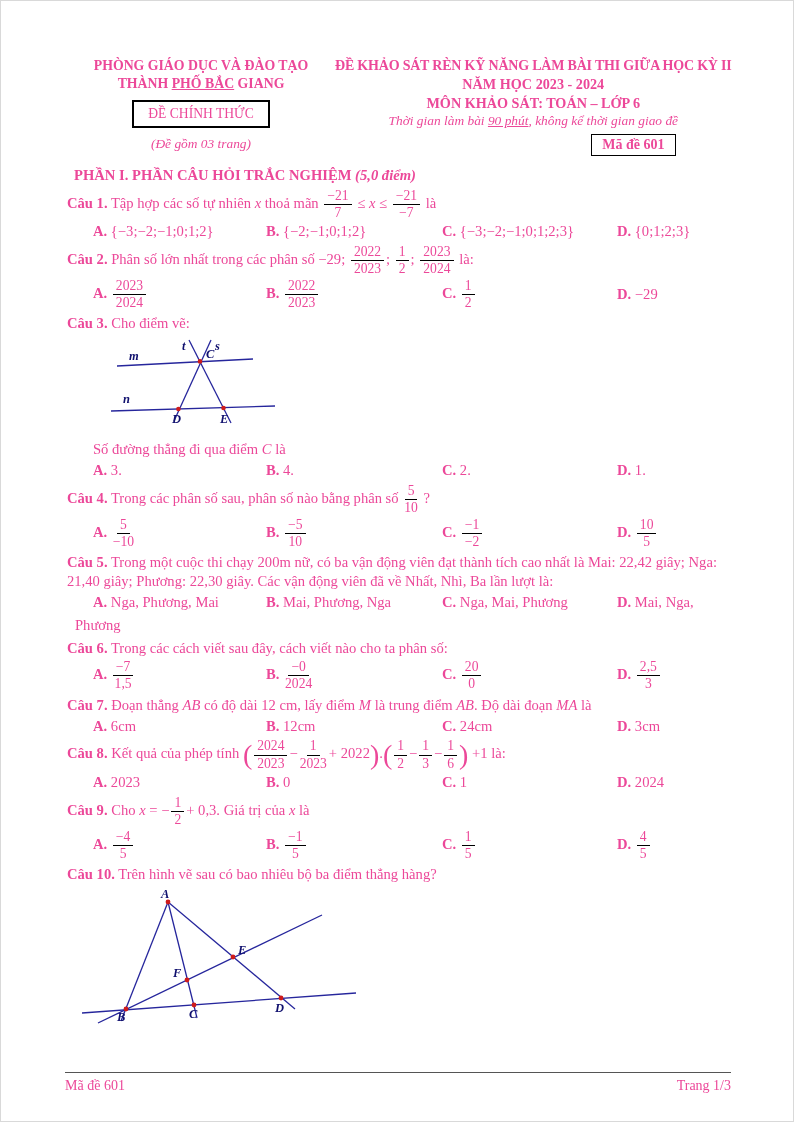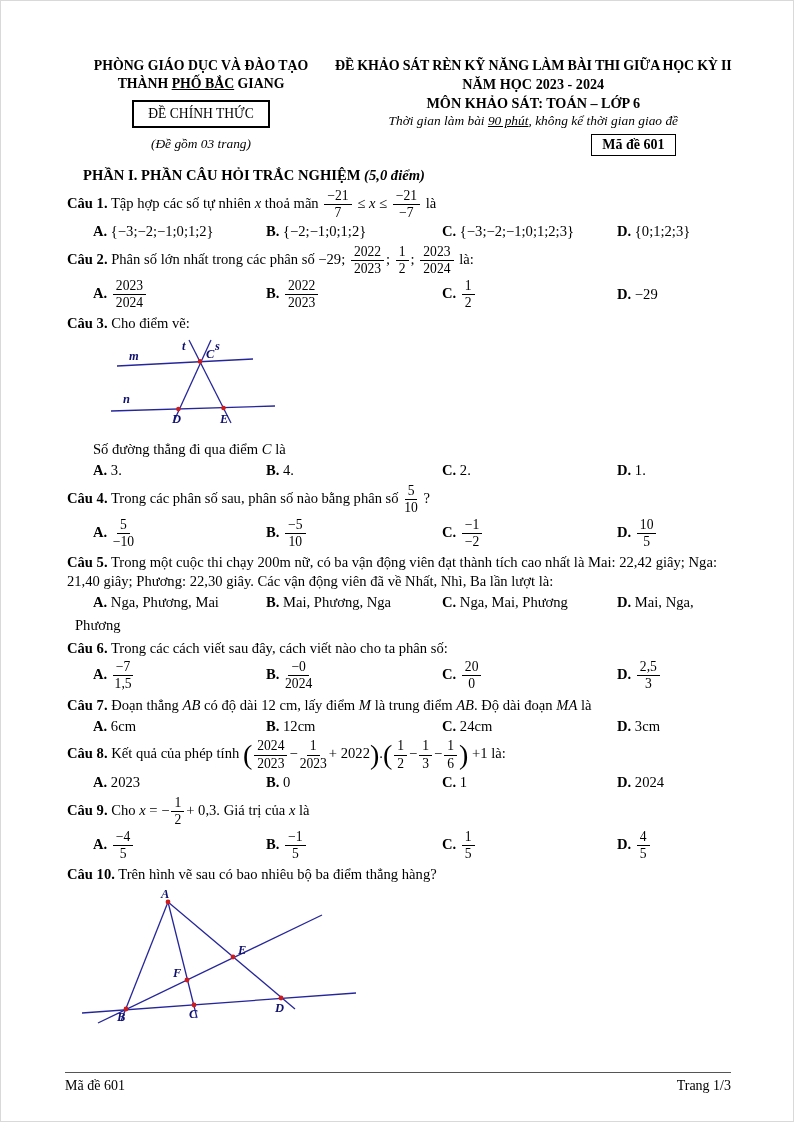--- a/index.html
+++ b/index.html
@@ -1,37 +1,37 @@
 <!DOCTYPE html>
 <html><head>
 <meta charset="utf-8">
 <style>
   html,body{margin:0;padding:0;background:#fff;}
   .page{
     width:794px;height:1122px;box-sizing:border-box;position:relative;
     background:#fff;border:1px solid #d9d9d9;overflow:hidden;
     padding:56px 62px 20px 66px;
     font-family:"Liberation Serif","DejaVu Serif",serif;
-    font-size:14.6px;line-height:1.3;color:#000000;
+    font-size:14.6px;line-height:1.3;color:#ec4899;
   }
   
   .hdr{display:flex;margin-bottom:10px;}
   .hdr-left{width:268px;text-align:center;flex:none;}
   .hl1,.hl2{font-weight:bold;font-size:13.8px;}
   .u{text-decoration:underline;}
   .offbox{display:inline-block;border:2px solid #000;padding:3px 14px;font-weight:normal;font-size:13.6px;margin-top:7px;}
   .hnote{font-style:italic;font-size:13.4px;margin-top:7px;}
   .hdr-right{flex:1;text-align:center;}
   .hr1{font-weight:bold;font-size:14px;white-space:nowrap;letter-spacing:-0.2px;}
   .hr2,.hr3{font-weight:bold;font-size:14.2px;}
   .hr4{font-style:italic;font-size:13.4px;}
   .codewrap{text-align:right;padding-right:56px;margin-top:4px;}
   .codebox{display:inline-block;border:1.6px solid #000;padding:1px 10px;font-weight:bold;font-size:14px;}
   
-  .sec{margin:10px 16px 4px;font-weight:bold;font-family:Liberation Serif, serif;}
+  .sec{margin:10px 7px 4px;font-weight:bold;font-family:Liberation Serif, serif;}
   .qt{margin:4px 0 2px;}
   .ql{font-weight:bold;}
   .opts{display:grid;grid-template-columns:173px 176px 175px auto;padding-left:26px;margin:2px 0 4px;align-items:center;}
   .opt{white-space:nowrap;}
   .ol{font-weight:bold;}
   .wrapline{margin:0 8px 3px;}
   .indent{padding-left:26px;}
   
   .frac{display:inline-flex;flex-direction:column;align-items:center;vertical-align:middle;line-height:1.05;font-size:13.6px;margin:0 2px;text-align:center;}
   .fn{border-bottom:1px solid #000;padding:0 3px 1px;text-align:right;}

